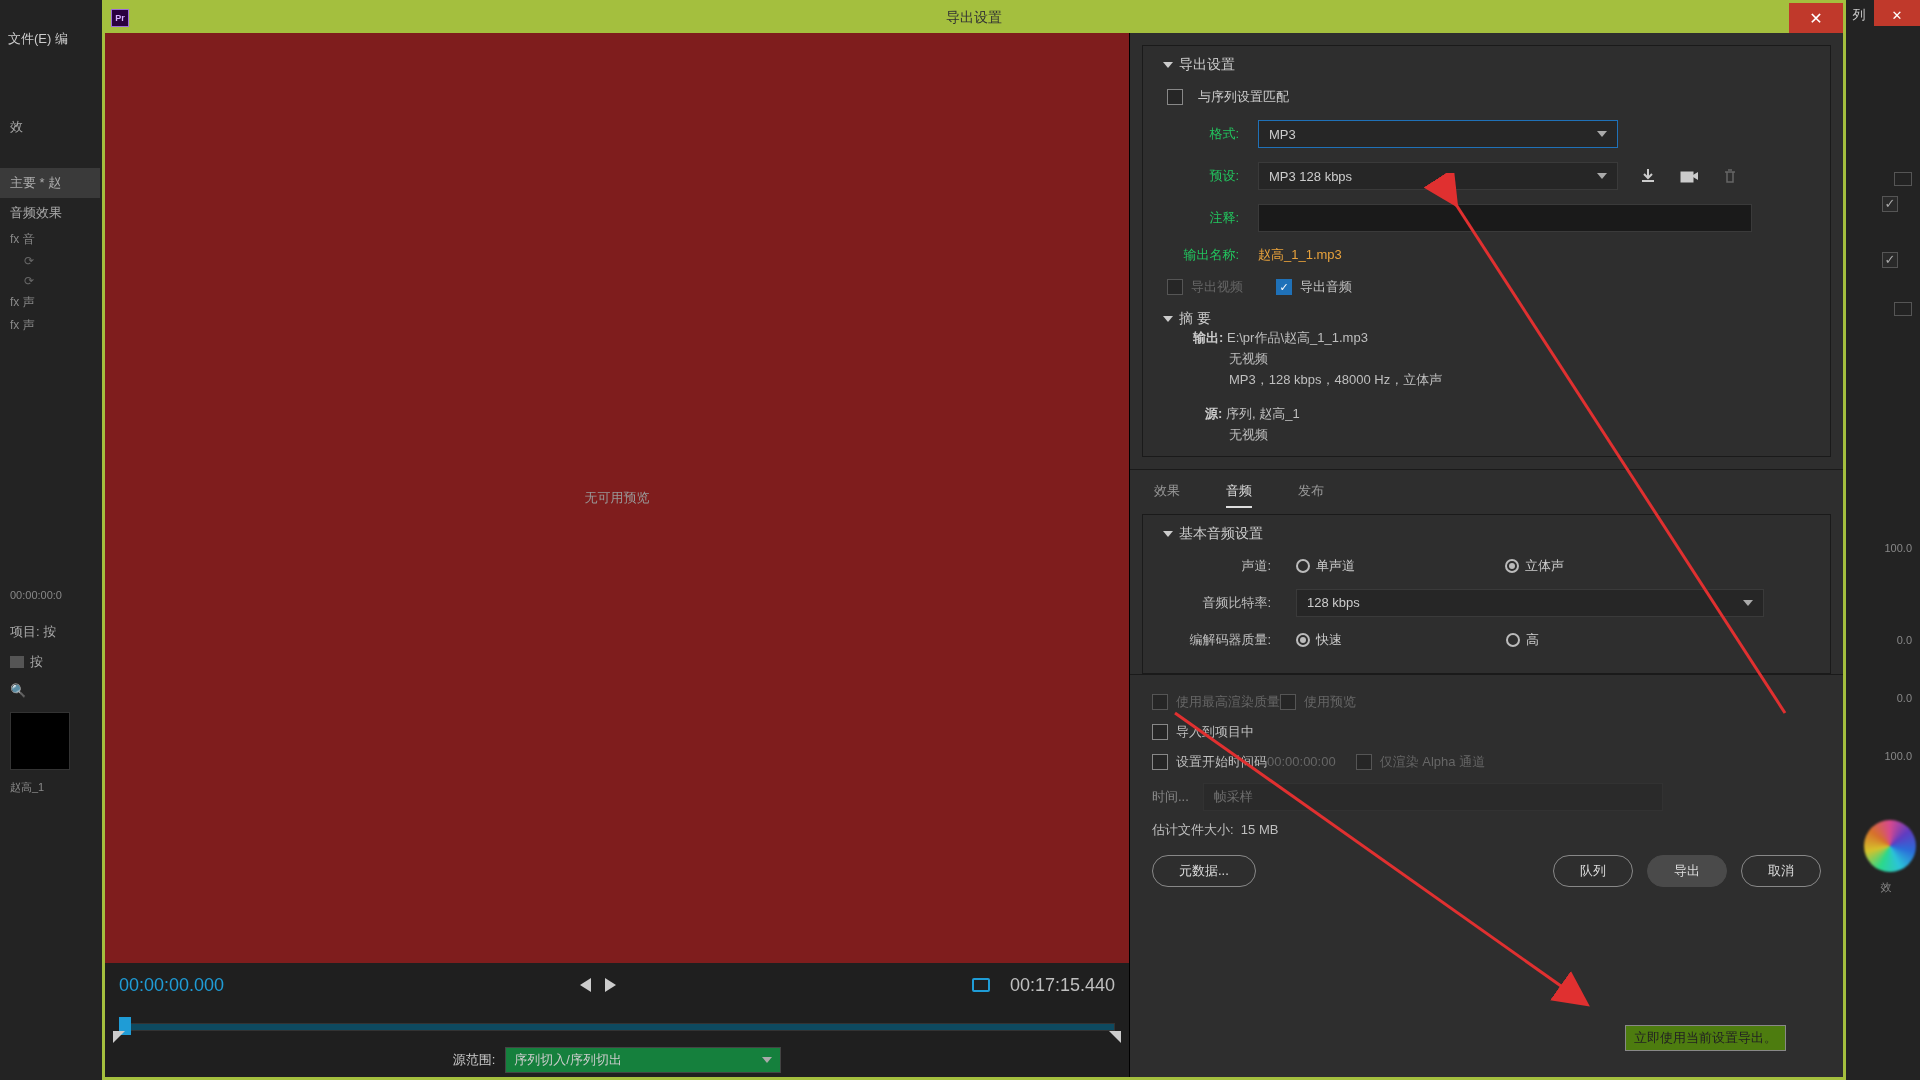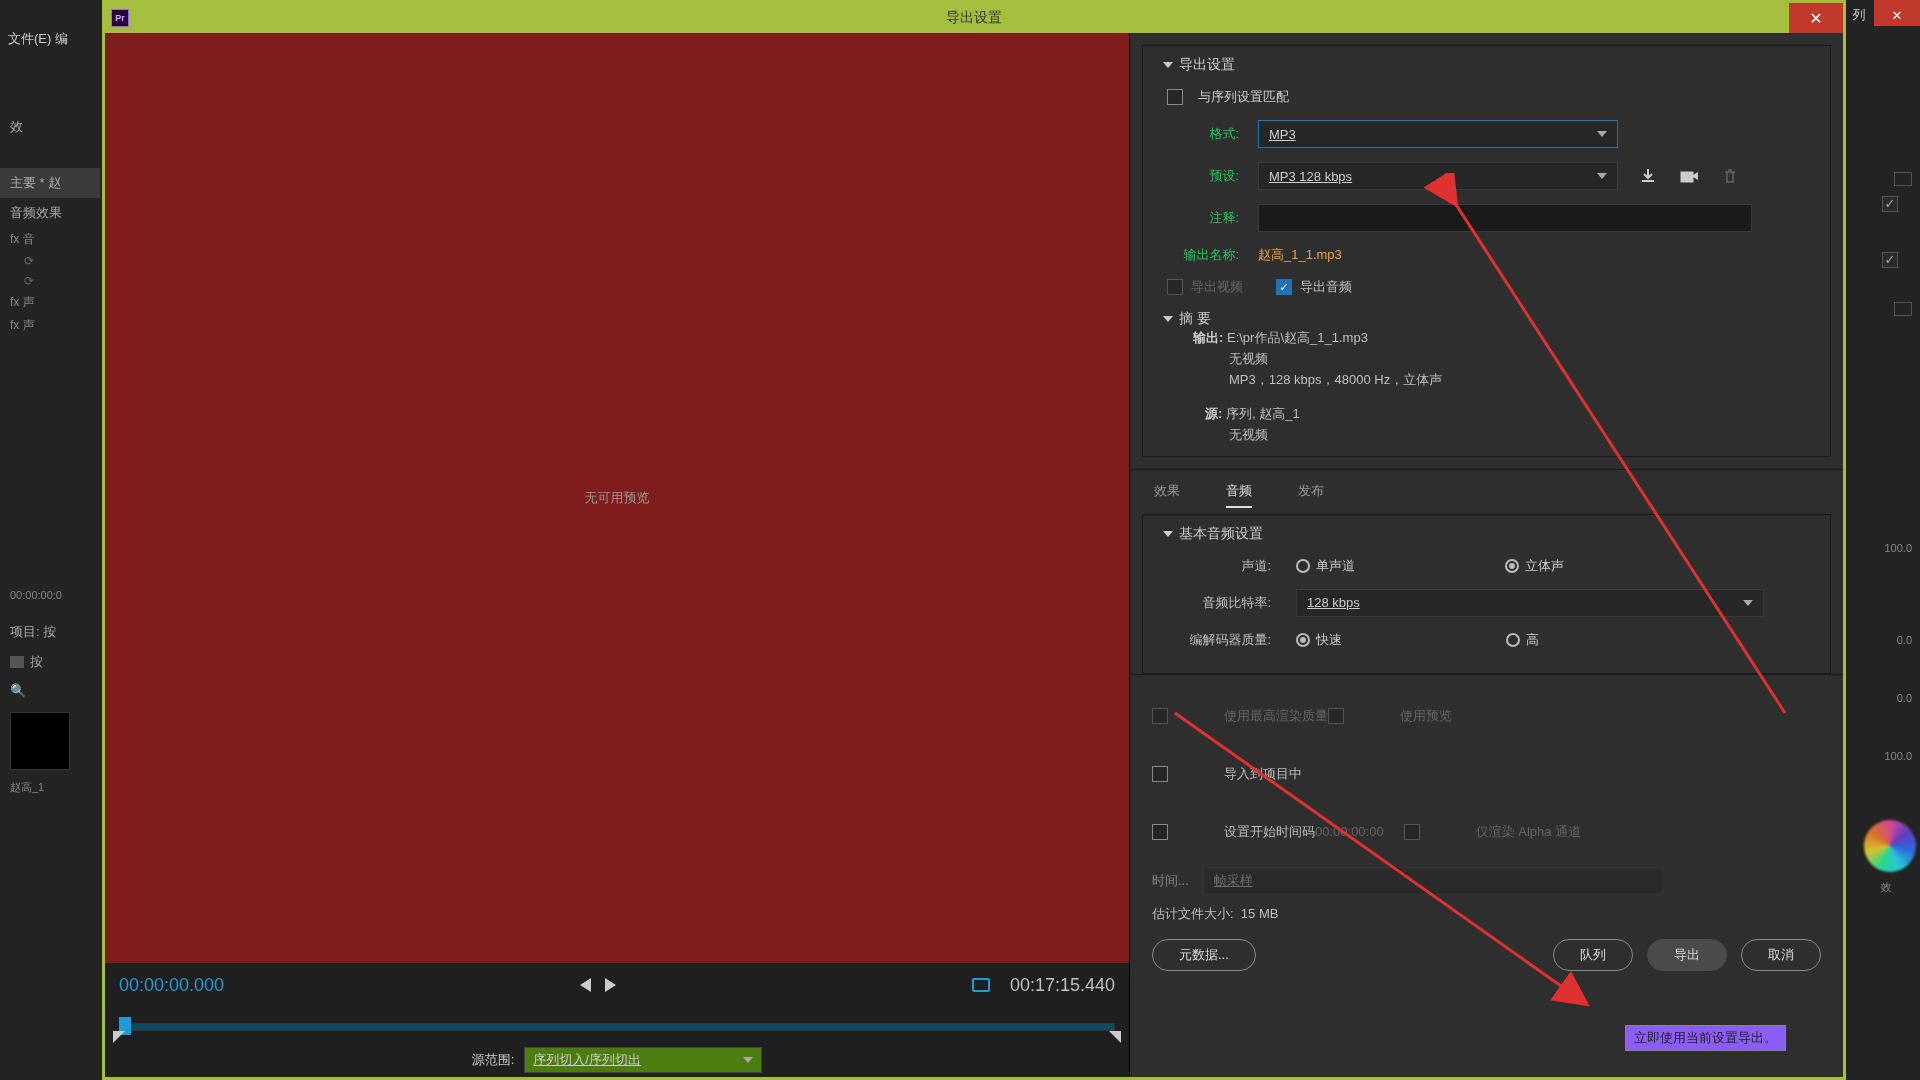--- a/index.html
+++ b/index.html
@@ -38,31 +38,31 @@
 .play-icons span { width: 0; height: 0; }
 .tri-prev { border-top: 7px solid transparent; border-bottom: 7px solid transparent; border-right: 11px solid #ccc; }
 .tri-next { border-top: 7px solid transparent; border-bottom: 7px solid transparent; border-left: 11px solid #ccc; }
 .crop-icon { width: 18px; height: 14px; border: 2px solid #1f9cd6; border-radius: 2px; position: relative; }
 .slider-wrap { position: relative; margin-top: 14px; height: 30px; }
 .slider-track { position: absolute; left: 0; right: 0; top: 10px; height: 8px; background: #0e4a60; border: 1px solid #333; }
 .slider-handle { position: absolute; top: 4px; width: 12px; height: 18px; background: #1f9cd6; left: 0; }
 .slider-endcap-l { position: absolute; top: 18px; left: -6px; width: 0; height: 0; border-top: 12px solid #ccc; border-right: 12px solid transparent; }
 .slider-endcap-r { position: absolute; top: 18px; right: -6px; width: 0; height: 0; border-top: 12px solid #ccc; border-left: 12px solid transparent; }
 .src-range { display: flex; align-items: center; justify-content: center; gap: 10px; margin-top: 4px; color: #ccc; }
-.src-range .select { width: 238px; height: 26px; background: #4d7c0f; border: 1px solid #444; display: flex; align-items: center; justify-content: space-between; padding: 0 8px; color: #ccc; }
+.src-range .select { width: 276px; height: 26px; background: #15803d; border: 1px solid #444; display: flex; align-items: center; justify-content: space-between; padding: 0 8px; color: #ccc; }
 .chev { width: 0; height: 0; border-left: 5px solid transparent; border-right: 5px solid transparent; border-top: 6px solid #aaa; }
 
 .settings { flex: 1; background: #2e2e2e; display: flex; flex-direction: column; overflow: hidden; }
 .sec { padding: 10px 20px; }
 .sec-title { color: #ccc; font-size: 14px; display: flex; align-items: center; gap: 6px; }
 .sec-title .twisty { width: 0; height: 0; border-left: 5px solid transparent; border-right: 5px solid transparent; border-top: 6px solid #ccc; }
 .row { display: flex; align-items: center; margin: 14px 0; gap: 7px; }
 .label { width: 76px; text-align: right; color: #22c55e; margin-right: 12px; }
 .label-sm { width: 108px; text-align: right; color: #bfbfbf; margin-right: 18px; }
-.select { height: 28px; background: #262626; border: 1px solid #3a3a3a; display: flex; align-items: center; justify-content: space-between; padding: 0 10px; color: #ccc; text-decoration: underline; }
+.select { height: 28px; background: #262626; border: 1px solid #3a3a3a; display: flex; align-items: center; justify-content: space-between; padding: 0 10px; color: #ccc; }
 .select.highlight { border: 1px solid #1f71b8; }
 .select .chev { margin-left: auto; }
 .wide { flex: 1; max-width: 360px; }
 .textinput { height: 28px; background: #1a1a1a; border: 1px solid #3a3a3a; flex: 1; max-width: 494px; }
 .icon-btn { width: 22px; height: 22px; margin-left: 12px; color: #ccc; display: flex; align-items: center; justify-content: center; }
 .cb { width: 16px; height: 16px; border: 1px solid #888; background: #262626; display: inline-flex; align-items: center; justify-content: center; margin-right: 8px; }
 .cb.checked { background: #1f71b8; border-color: #1f71b8; }
 .cb.checked::after { content: "✓"; color: #fff; font-size: 11px; }
 .cb.disabled { border-color: #555; }
 .inline-cb { display: flex; align-items: center; color: #bfbfbf; margin-right: 26px; }
@@ -71,26 +71,26 @@
 .summary-block { padding-left: 30px; color: #bfbfbf; line-height: 1.6; }
 .summary-block .lbl { font-weight: bold; color: #ccc; }
 .tabs { display: flex; gap: 46px; padding: 12px 24px 0 24px; border-top: 1px solid #1a1a1a; }
 .tab { color: #999; padding-bottom: 6px; }
 .tab.active { color: #ddd; border-bottom: 2px solid #ddd; }
 .radio { width: 14px; height: 14px; border: 2px solid #bbb; border-radius: 50%; margin-right: 6px; display: inline-block; }
 .radio.on::after { content: ""; display: block; width: 6px; height: 6px; background: #bbb; border-radius: 50%; margin: 2px; }
 .radio-row { display: flex; align-items: center; gap: 30px; }
 .radio-opt { display: flex; align-items: center; color: #ccc; }
 .bottom-block { border-top: 1px solid #1a1a1a; padding: 12px 22px; }
-.bottom-block .inline-cb { margin: 20px 0; gap: 48px; }
+.bottom-block .inline-cb { margin: 6px 0; }
 .est { color: #bfbfbf; margin-top: 10px; }
 .btn-row { display: flex; gap: 14px; margin-top: 16px; align-items: center; }
 .btn { height: 32px; border: 1px solid #888; border-radius: 16px; padding: 0 26px; color: #ddd; background: transparent; display: flex; align-items: center; justify-content: center; }
 .btn.primary { background: #4a4a4a; border-color: #4a4a4a; }
-.tooltip { position: absolute; background: #8b5cf6; color: #222; padding: 3px 8px; font-size: 13px; border: 1px solid #888; }
+.tooltip { position: absolute; background: #4d7c0f; color: #222; padding: 3px 8px; font-size: 13px; border: 1px solid #888; }
 
 svg.arrow { position: absolute; pointer-events: none; }
 </style>
 </head>
 <body>
 
 <div class="app-shell">
   <div class="bg-tabicon">列</div>
   <div class="bg-close">✕</div>
   <div class="menubar">

